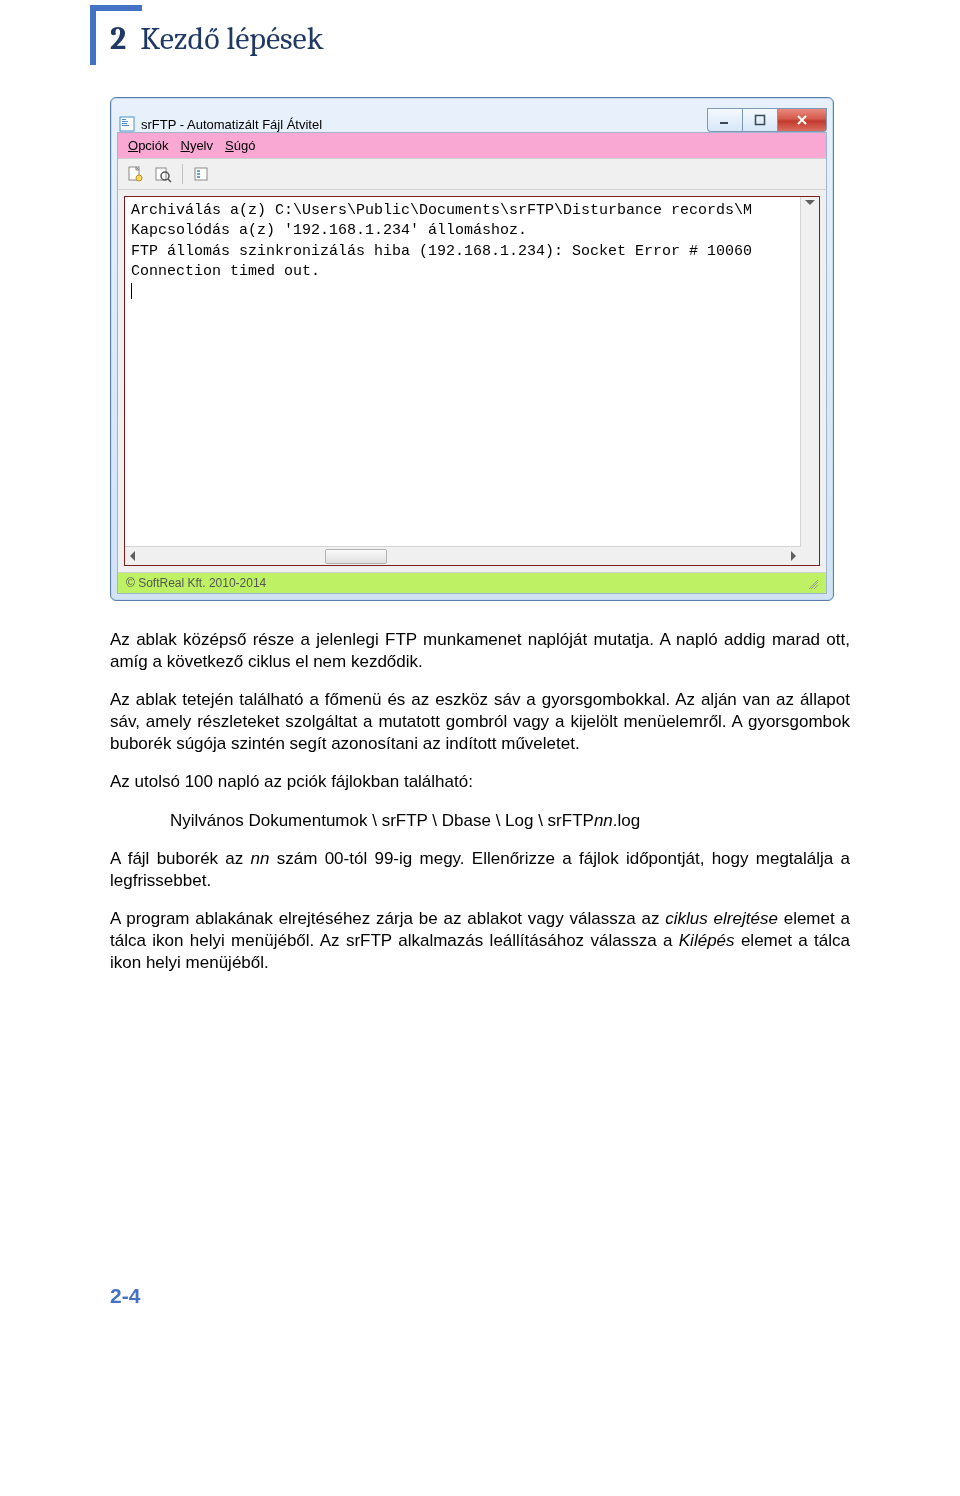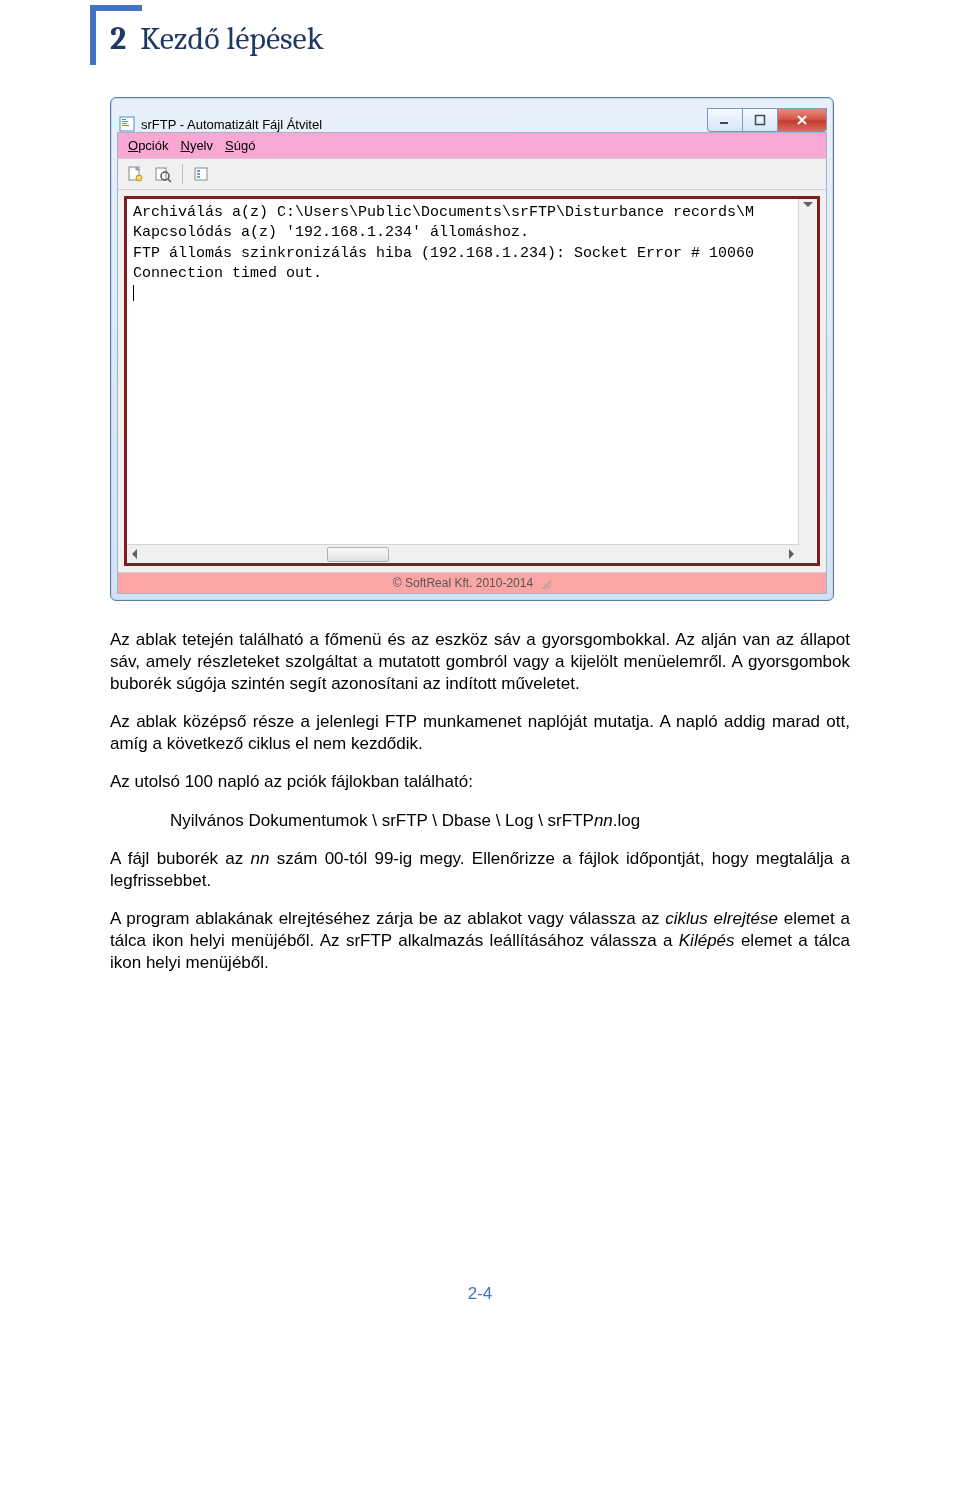--- a/index.html
+++ b/index.html
@@ -128,21 +128,21 @@
     width:1px; height:20px;
     background:#c0c0c0;
     margin: 0 2px;
   }
 
   .logarea-wrap {
     padding: 6px;
   }
   .logarea {
     position:relative;
-    border:3px solid #7f1d1d;
+    border:1px solid #7f1d1d;
     background:#fff;
     height: 370px;
     box-sizing:border-box;
     overflow:hidden;
   }
   .logtext {
     padding: 4px 6px;
     font-family: "Courier New", monospace;
     font-size: 15px;
     line-height: 1.35;
@@ -196,27 +196,27 @@
   }
   .corner {
     position:absolute;
     right:0; bottom:0;
     width:18px; height:18px;
     background:#f0f0f0;
   }
 
   .statusbar {
     display:flex;
-    justify-content:center;
+    justify-content:space-between;
     align-items:center;
     padding: 3px 8px;
     font-size:12px;
     color:#555;
     border-top:1px solid #d0d0d0;
-    background:#fca5a5;
+    background:#bef264;
   }
   .statusbar .grip {
     margin-left:6px;
     width:12px;height:12px;
     background:
       linear-gradient(135deg, transparent 60%, #999 60%, #999 65%, transparent 65%,
                               transparent 70%, #999 70%, #999 75%, transparent 75%,
                               transparent 80%, #999 80%, #999 85%, transparent 85%);
   }
 
@@ -226,24 +226,25 @@
     line-height: 1.3;
     margin: 0 0 16px 0;
     text-align: justify;
   }
   .bodytext .indent {
     margin-left: 60px;
   }
   .bodytext em { }
 
   .pagenum {
-    text-align: center;
-    font-size: 17px;
+    text-align: left;
+    font-size: 21px;
     color: #4472c4;
     margin-top: 310px;
+    font-weight: bold;
   }
 </style>
 </head>
 <body>
 
 <div class="page">
 
   <div class="section-header">
     <div class="section-num-wrap">
       <div class="section-border-h"></div>
@@ -337,22 +338,22 @@
       </div>
 
       <div class="statusbar">
         <span>© SoftReal Kft. 2010-2014</span>
         <span class="grip"></span>
       </div>
     </div>
   </div>
 
   <div class="bodytext">
+    <p>Az ablak középső része a jelenlegi FTP munkamenet naplóját mutatja. A napló addig marad ott, amíg a következő ciklus el nem kezdődik.</p>
     <p>Az ablak tetején található a főmenü és az eszköz sáv a gyorsgombokkal. Az alján van az állapot sáv, amely részleteket szolgáltat a mutatott gombról vagy a kijelölt menüelemről. A gyorsgombok buborék súgója szintén segít azonosítani az indított műveletet.</p>
-    <p>Az ablak középső része a jelenlegi FTP munkamenet naplóját mutatja. A napló addig marad ott, amíg a következő ciklus el nem kezdődik.</p>
     <p>Az utolsó 100 napló az pciók fájlokban található:</p>
     <p class="indent">
       <span>Nyilvános Dokumentumok \ srFTP \ Dbase \ Log \ srFTP</span><em>nn</em><span>.log</span>
     </p>
     <p>
       <span>A fájl buborék az </span><em>nn</em><span> szám 00-tól 99-ig megy. Ellenőrizze a fájlok időpontját, hogy megtalálja a legfrissebbet.</span>
     </p>
     <p>
       <span>A program ablakának elrejtéséhez zárja be az ablakot vagy válassza az </span><em>ciklus elrejtése</em><span> elemet a tálca ikon helyi menüjéből. Az srFTP alkalmazás leállításához válassza a </span><em>Kilépés</em><span> elemet a tálca ikon helyi menüjéből.</span>
     </p>

